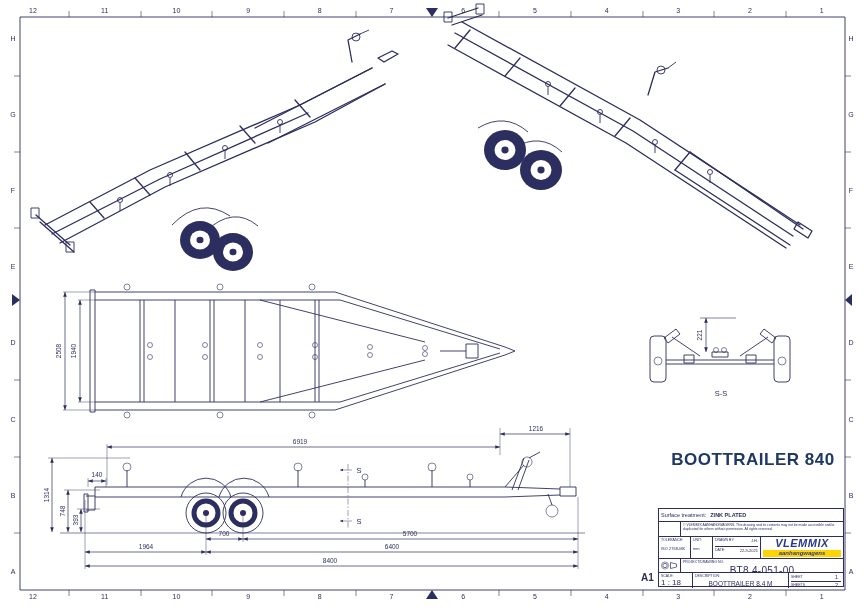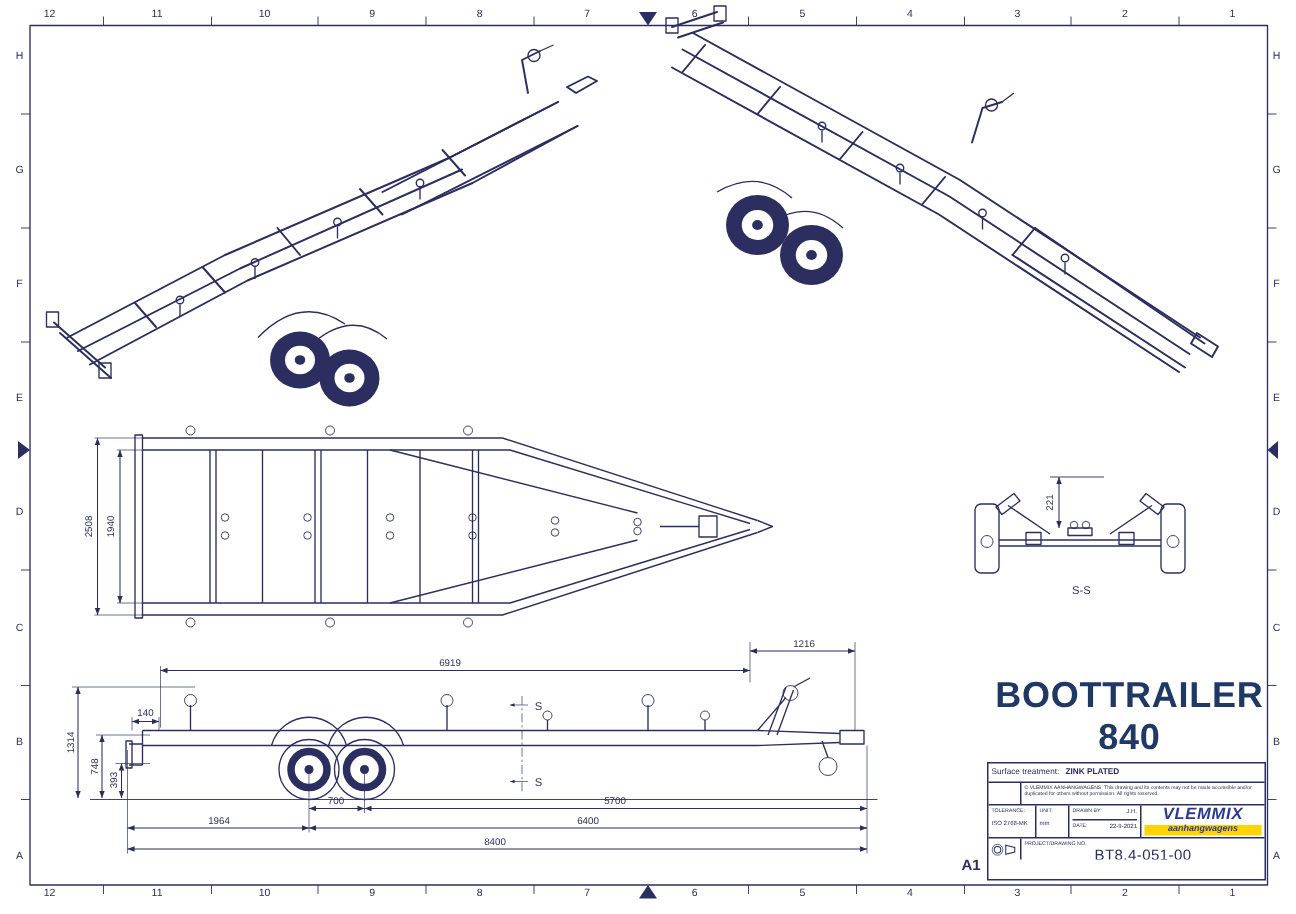--- a/index.html
+++ b/index.html
@@ -12,21 +12,21 @@
   .st{stroke:#2b2e5e;fill:none;stroke-width:1.3;stroke-linejoin:round;stroke-linecap:round;}
   .s2{stroke:#2b2e5e;fill:none;stroke-width:0.9;stroke-linejoin:round;}
   .s1{stroke:#2b2e5e;fill:none;stroke-width:0.6;}
   .dl{stroke:#2b2e5e;stroke-width:0.7;fill:none;marker-start:url(#ar);marker-end:url(#ar);}
   .xl{stroke:#2b2e5e;stroke-width:0.45;fill:none;}
   .dim{font-size:6.5px;fill:#2b2e5e;text-anchor:middle;font-family:"Liberation Sans",sans-serif;}
   .dims{font-size:7.5px;}
   .fl{fill:#2b2e5e;stroke:none;}
   .gridref{position:absolute;transform:translate(-50%,-50%);font-size:7px;color:#2b2e5e;}
   #title-box{position:absolute;left:650px;top:450px;width:206px;text-align:center;}
-  #title-main{font-size:24px;font-weight:bold;color:#1f3864;letter-spacing:0.5px;}
+  #title-main{font-size:17px;font-weight:bold;color:#1f3864;letter-spacing:0.5px;}
   #title-sub{font-size:13.5px;color:#1f3864;margin-top:2px;}
   #tblock{position:absolute;left:658px;top:508px;width:186px;height:79px;border:1px solid #2b2e5e;box-sizing:border-box;font-size:4px;color:#2b2e5e;}
   #tblock .row{display:flex;border-bottom:0.5px solid #2b2e5e;box-sizing:border-box;}
   #tblock .row:last-child{border-bottom:none;}
   #tblock .cell{border-right:0.5px solid #2b2e5e;box-sizing:border-box;padding:1px 2px;overflow:hidden;}
   #tblock .cell:last-child{border-right:none;}
   .lbl{font-size:3.5px;display:block;}
   .val{display:block;}
   #surface-row{height:13px;align-items:center;}
   #surface-row .cell{display:flex;gap:4px;align-items:center;font-size:5.5px;width:100%;}
@@ -364,15 +364,35 @@
         <circle cx="4" cy="4.5" r="2.2" fill="none" stroke="#2b2e5e" stroke-width="0.7"></circle>
         <circle cx="4" cy="4.5" r="3.6" fill="none" stroke="#2b2e5e" stroke-width="0.5"></circle>
         <path d="M9.5,1.5 L15.5,3 L15.5,6 L9.5,7.5 z" fill="none" stroke="#2b2e5e" stroke-width="0.7"></path>
       </svg>
     </div>
     <div class="cell" style="flex:1;">
       <span class="lbl">PROJECT/DRAWING NO.</span>
       <span id="drawno">BT8.4-051-00</span>
     </div>
   </div>
+  <div class="row" id="scale-row">
+    <div class="cell" style="width:34px;">
+      <span class="lbl">SCALE:</span>
+      <span class="val" id="scaleval">1 : 18</span>
+    </div>
+    <div class="cell" style="width:96px;">
+      <span class="lbl">DESCRIPTION:</span>
+      <span id="descval">BOOTTRAILER 8.4 M</span>
+    </div>
+    <div class="cell" style="flex:1;padding:0 2px;">
+      <div class="sheetrow">
+        <span class="lbl">SHEET</span>
+        <span class="sheetnum">1</span>
+      </div>
+      <div class="sheetrow">
+        <span class="lbl">SHEETS</span>
+        <span class="sheetnum">2</span>
+      </div>
+    </div>
+  </div>
 </div>
 
 <div id="format-label">A1</div>
 
 </body></html>

